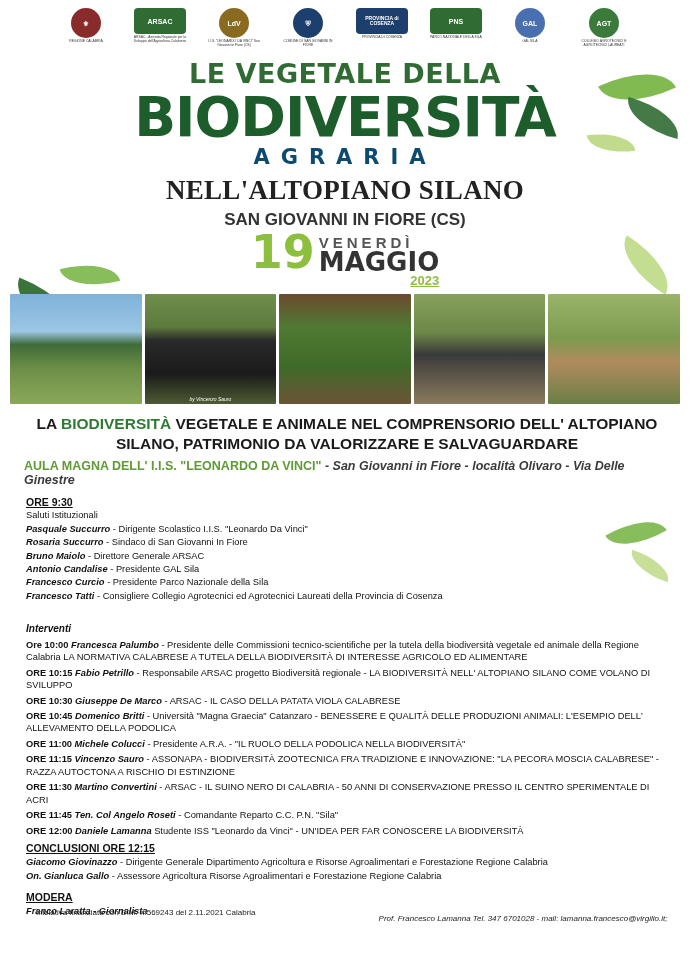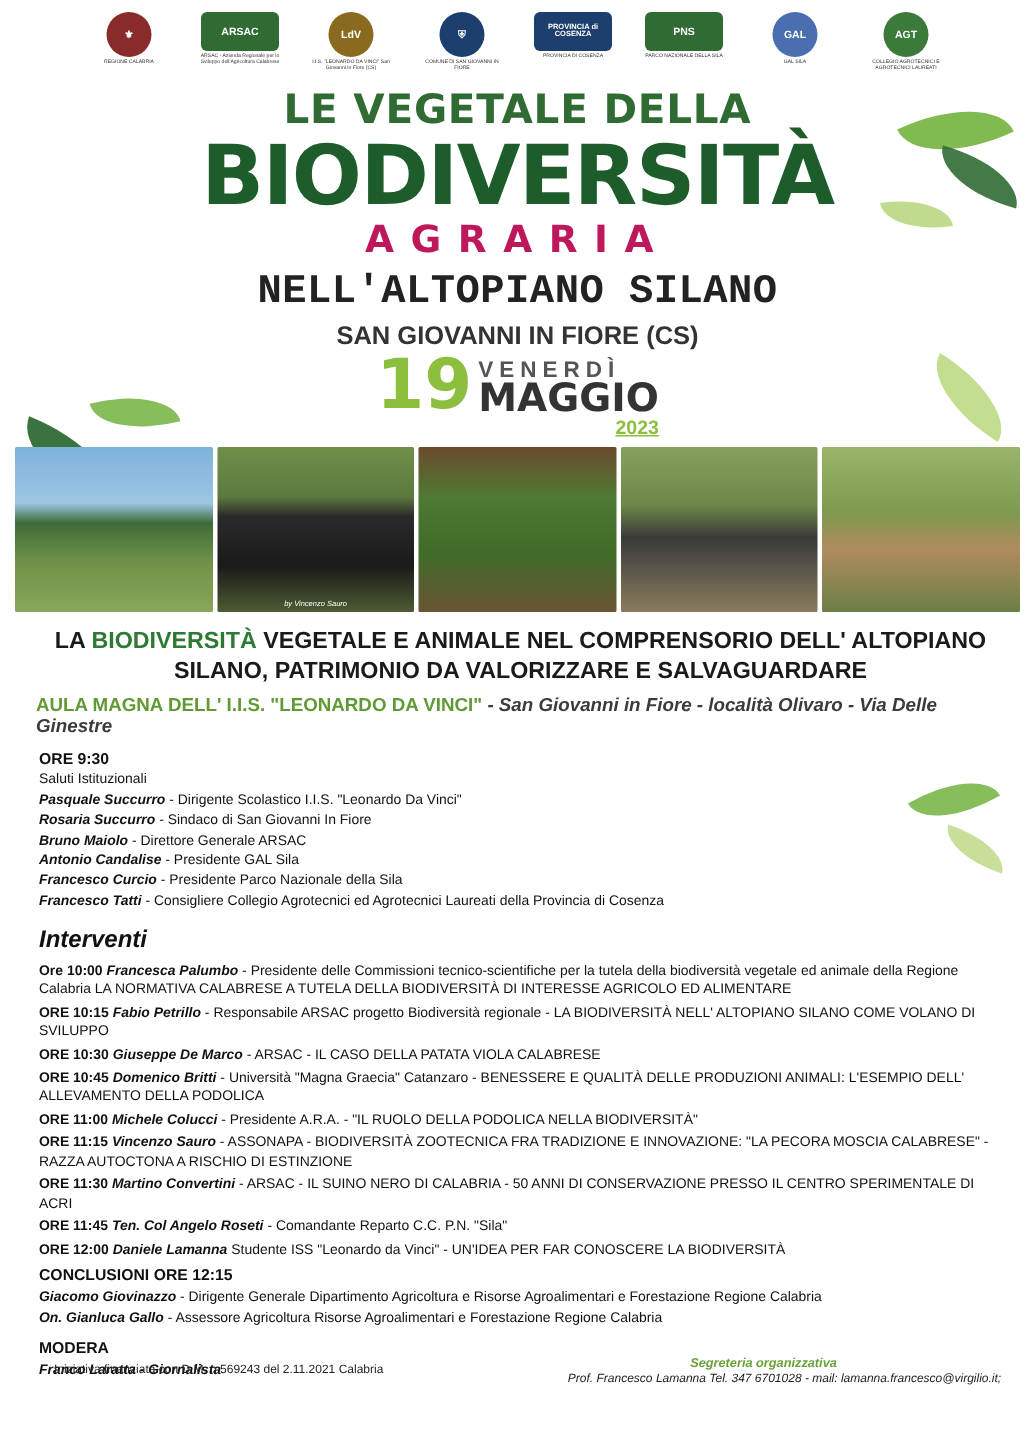--- a/index.html
+++ b/index.html
@@ -35,26 +35,26 @@
   .title-wrap{position:relative;text-align:center;margin-top:4px;}
   .t-line1{
     font-size:27px;font-weight:bold;letter-spacing:.5px;color:#2f6b33;
     font-family:"DejaVu Sans", sans-serif;
   }
   .t-line2{
     font-size:55px;font-weight:bold;color:#1d5c2b;letter-spacing:-1px;line-height:.95;
     font-family:"DejaVu Sans", sans-serif;margin-top:2px;
   }
   .t-line3{
-    font-size:25px;font-weight:bold;color:#be185d;letter-spacing:11px;margin-top:2px;
+    font-size:21px;font-weight:bold;color:#0c4a6e;letter-spacing:11px;margin-top:2px;
     font-family:"DejaVu Sans", sans-serif;
   }
   .t-line4{
     font-size:27px;font-weight:bold;color:#222;margin-top:6px;letter-spacing:.3px;
-    font-family:Liberation Mono, monospace;
+    font-family:Liberation Serif, serif;
   }
   .t-city{font-size:17px;color:#333;margin-top:4px;font-weight:600;}
 
   
   .date-row{display:flex;justify-content:center;align-items:flex-start;gap:4px;margin-top:2px;}
   .d-day{font-size:46px;font-weight:bold;color:#8dbf3f;line-height:.9;font-family:"DejaVu Sans", sans-serif;}
   .d-right{text-align:left;padding-top:2px;}
   .d-week{font-size:15px;letter-spacing:4px;color:#555;font-weight:bold;}
   .d-month{font-size:26px;font-weight:bold;color:#333;line-height:.85;font-family:"DejaVu Sans", sans-serif;}
   .d-year{font-size:13px;color:#8dbf3f;font-weight:bold;text-align:right;text-decoration:underline;}
@@ -75,23 +75,23 @@
     margin:10px 20px 0 24px;font-weight:bold;font-size:15.5px;line-height:1.25;color:#1a1a1a;text-align:center;
   }
   .lead .hl{color:#2f7a33;}
   .venue{
     margin:6px 24px 0 24px;font-size:12.5px;color:#5f9a34;font-weight:bold;
   }
   .venue i{color:#3b3b3b;font-weight:bold;font-style:italic;}
 
   
   .prog{margin:8px 26px 0 26px;font-size:9.3px;line-height:1.34;color:#111;}
-  .prog .h{font-weight:bold;font-size:10.5px;}
+  .prog .h{font-weight:bold;font-size:10.5px;text-decoration:underline;}
   .prog .sub{font-weight:bold;font-style:italic;margin-top:1px;}
-  .prog .sec{font-weight:bold;font-style:italic;font-size:16px;margin-top:10px;}
+  .prog .sec{font-weight:bold;font-style:italic;font-size:10px;margin-top:20px;}
   .prog .row{margin-top:1px;}
   .prog .ore{font-weight:bold;}
   .prog .nm{font-weight:bold;font-style:italic;}
   .prog .blk{margin-top:3px;}
 
   
   .seg{position:absolute;right:16px;bottom:34px;width:330px;text-align:center;}
   .seg .lbl{color:#6aa23a;font-weight:bold;font-style:italic;font-size:8.5px;}
   .seg .ln{font-size:8px;font-style:italic;color:#222;margin-top:1px;margin-left:28px;}
   .fin{position:absolute;left:36px;bottom:40px;font-size:8px;color:#222;}
@@ -211,17 +211,16 @@
 
   <div class="h" style="margin-top:4px">CONCLUSIONI ORE 12:15</div>
   <div class="row"><span class="nm">Giacomo Giovinazzo</span><span> - Dirigente Generale Dipartimento Agricoltura e Risorse Agroalimentari e Forestazione Regione Calabria</span></div>
   <div class="row"><span class="nm">On. Gianluca Gallo</span><span> - Assessore Agricoltura Risorse Agroalimentari e Forestazione Regione Calabria</span></div>
 
   <div class="h" style="margin-top:8px">MODERA</div>
   <div class="sub">Franco Laratta - Giornalista</div>
 </div>
 
 <div class="seg">
-  <div class="lbl">Segreteria organizzativa</div>
   <div class="ln">Prof. Francesco Lamanna Tel. 347 6701028 - mail: lamanna.francesco@virgilio.it;</div>
 </div>
 
 <div class="fin">Iniziativa finanziata con D.M. n.569243 del 2.11.2021 Calabria</div>
 
 </body></html>

